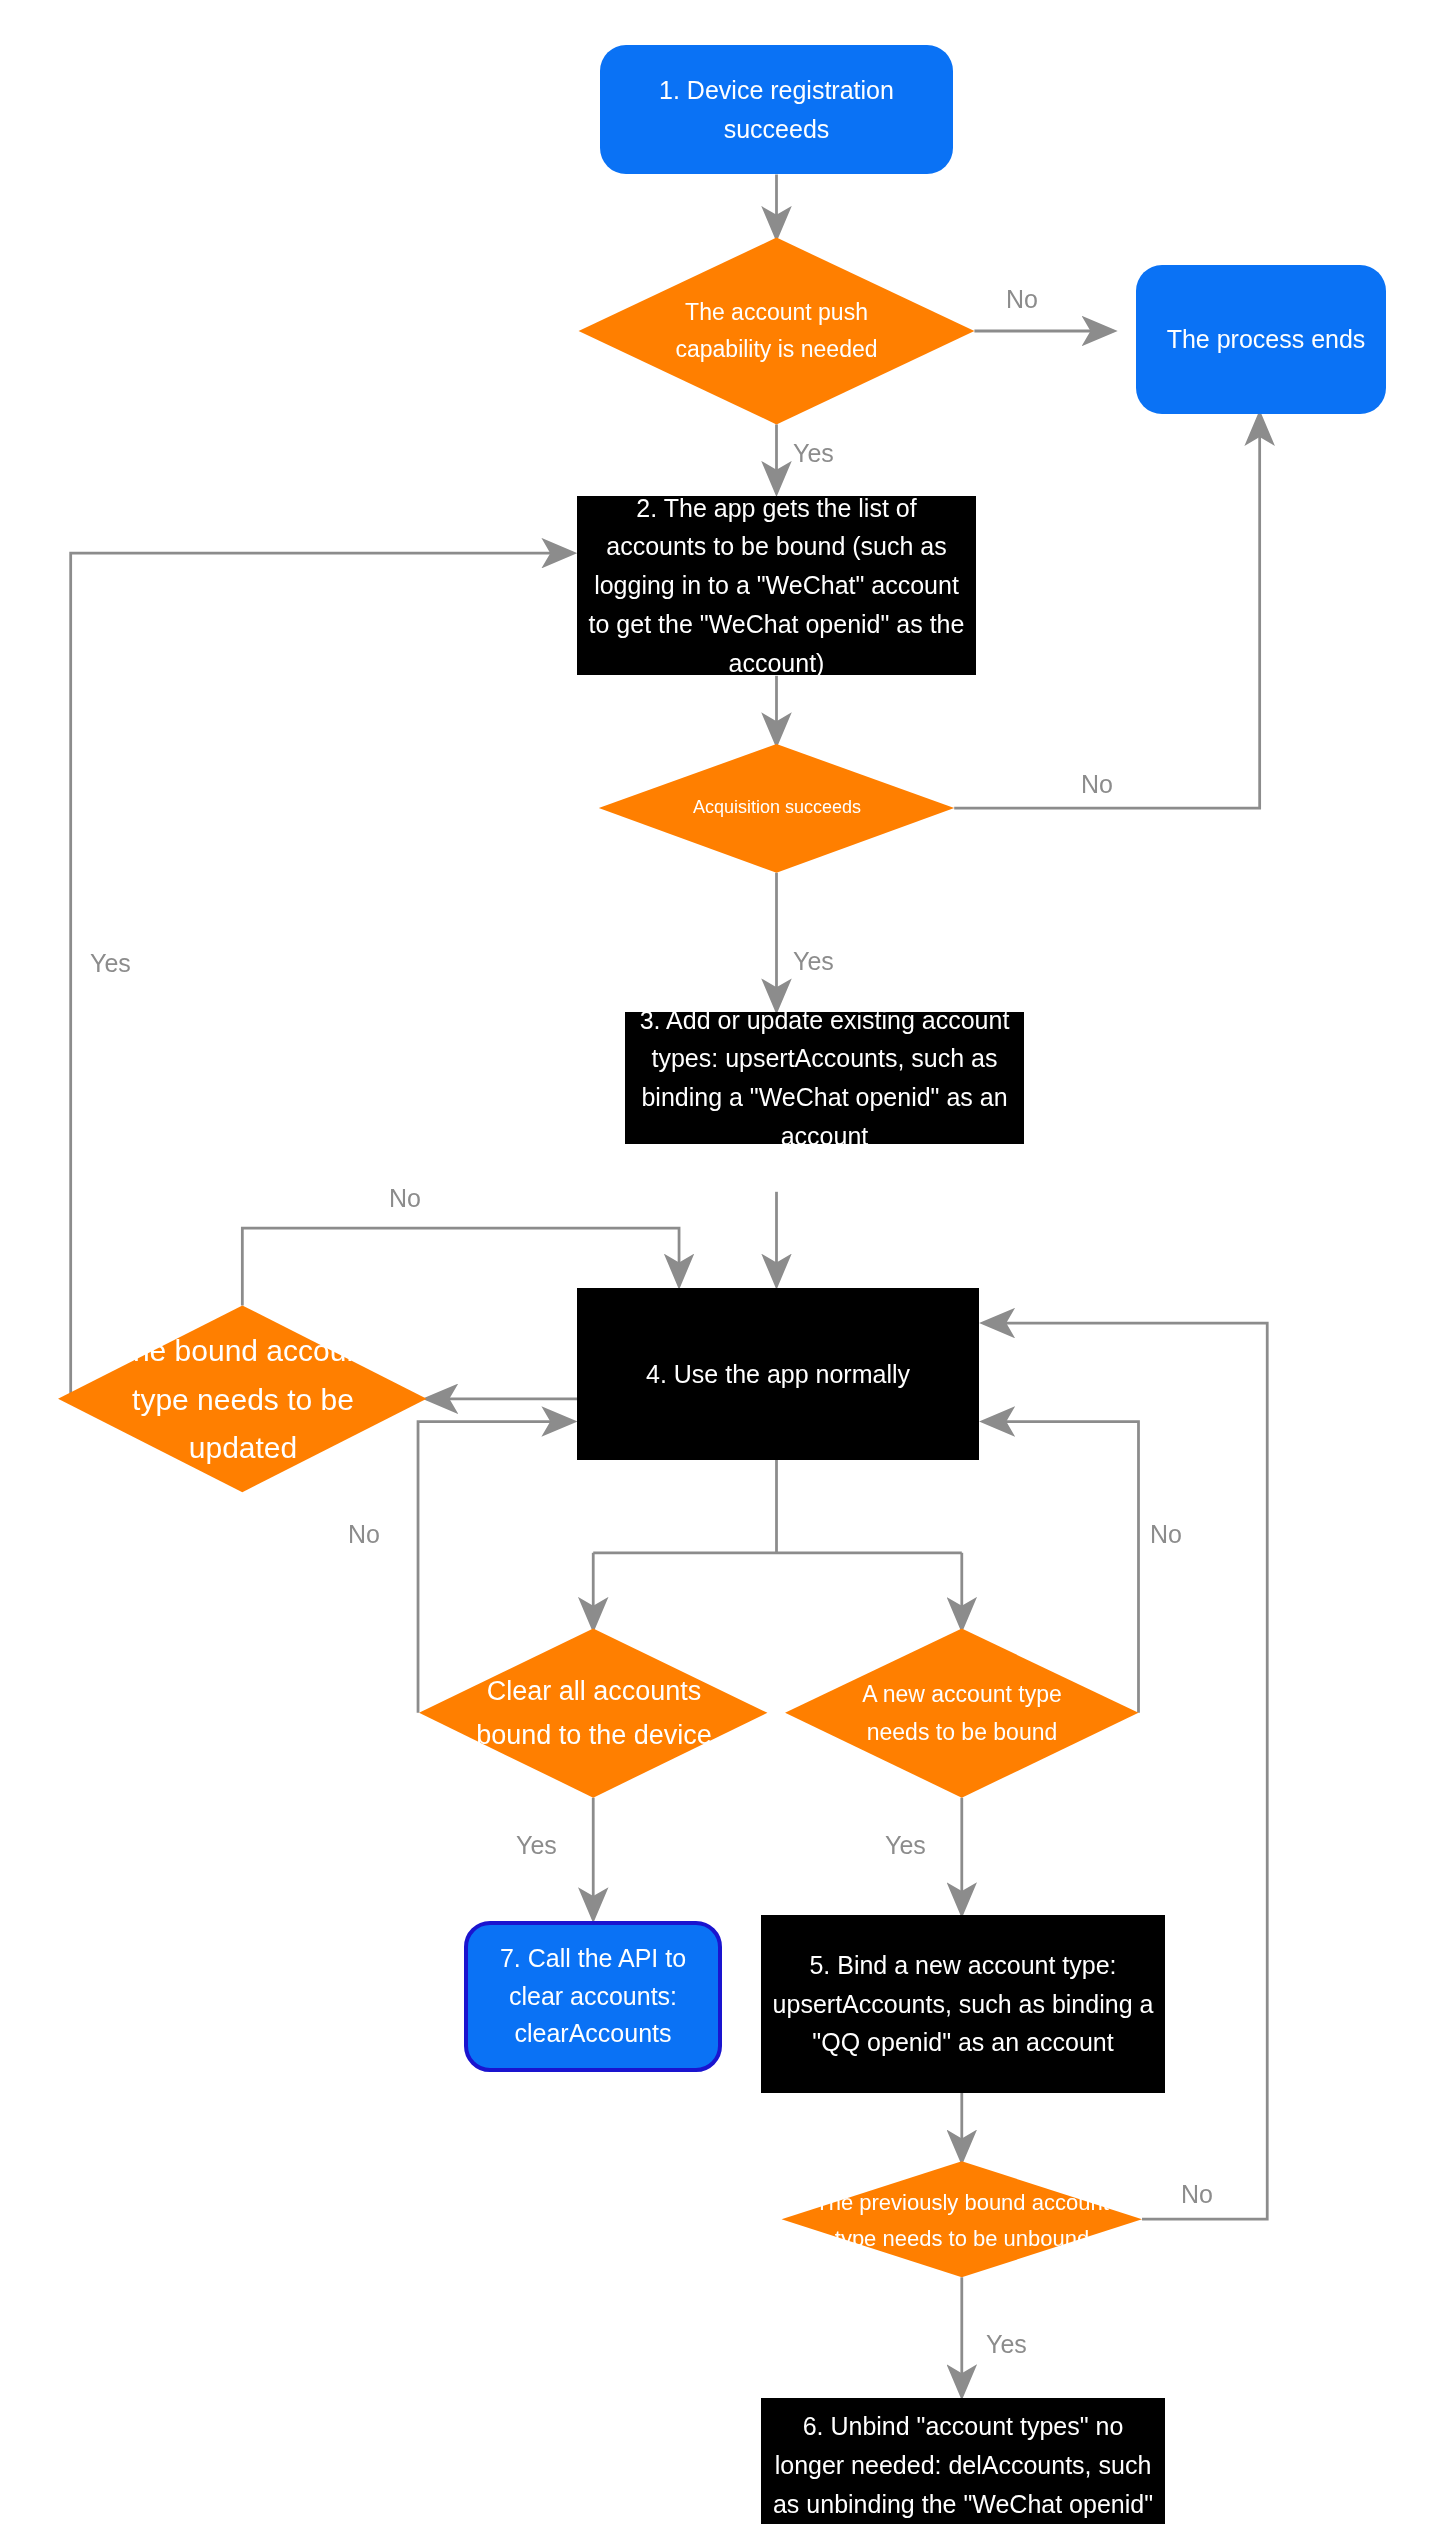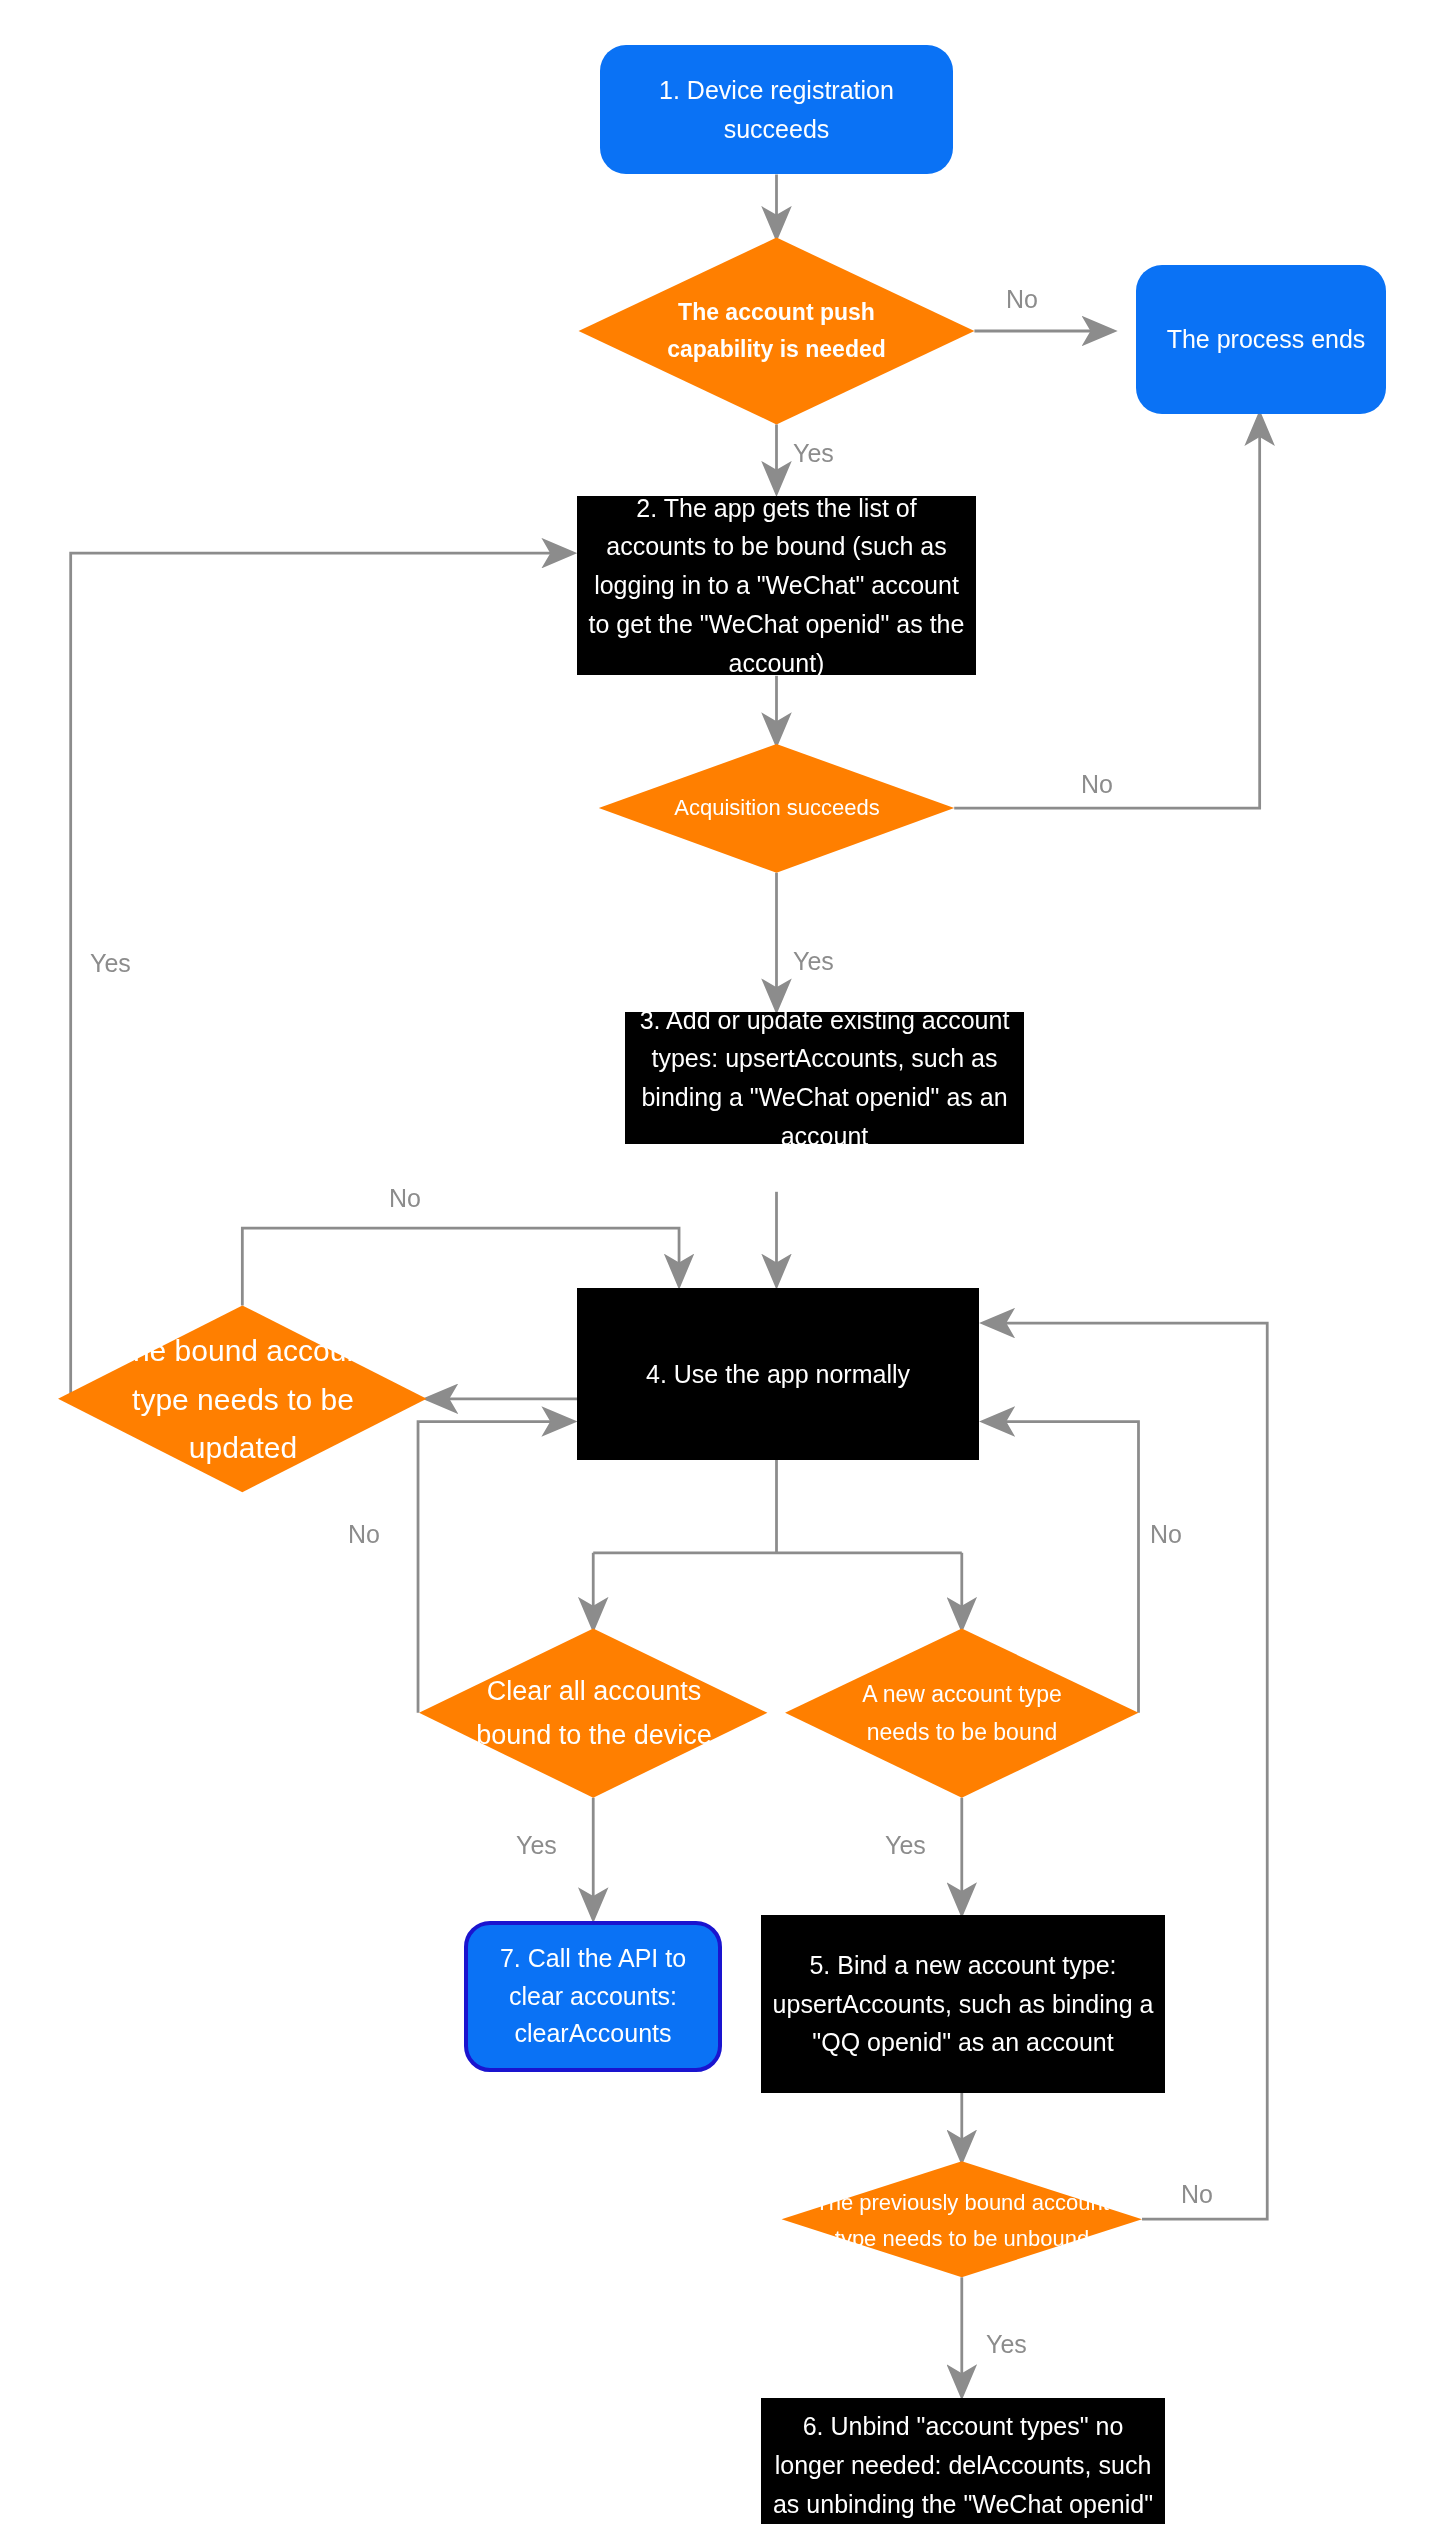--- a/index.html
+++ b/index.html
@@ -88,26 +88,26 @@
   <div class="node proc" style="left:577px;top:1012px;width:399px;height:132px;margin-left:48px;">3. Add or update existing account types: upsertAccounts, such as binding a "WeChat openid" as an account</div>
 
   <div class="node proc" style="left:577px;top:1288px;width:402px;height:172px;">4. Use the app normally</div>
 
   <div class="node rounded-hl" style="left:464px;top:1921px;width:258px;height:151px;">7. Call the API to clear accounts: clearAccounts</div>
 
   <div class="node proc" style="left:761px;top:1915px;width:404px;height:178px;">5. Bind a new account type: upsertAccounts, such as binding a "QQ openid" as an account</div>
 
   <div class="node proc" style="left:761px;top:2398px;width:404px;height:173px;">6. Unbind "account types" no longer needed: delAccounts, such as unbinding the "WeChat openid" account type</div>
 
-  <div class="dia-wrap" style="left:635px;top:273px;width:283px;height:116px;font-weight:bold;">
+  <div class="dia-wrap" style="left:635px;top:273px;width:283px;height:116px;">
     <div class="dia-label">The account push capability is needed</div>
   </div>
 
   <div class="dia-wrap" style="left:666px;top:760px;width:222px;height:96px;">
-    <div class="dia-label" style="font-size:22px;">Acquisition succeeds</div>
+    <div class="dia-label" style="font-size:18px;">Acquisition succeeds</div>
   </div>
 
   <div class="dia-wrap" style="left:104px;top:1333px;width:278px;height:134px;">
     <div class="dia-label" style="font-size:30px;">The bound account type needs to be updated</div>
   </div>
 
   <div class="dia-wrap" style="left:460px;top:1649px;width:268px;height:129px;">
     <div class="dia-label" style="font-size:27px;">Clear all accounts bound to the device</div>
   </div>
 

